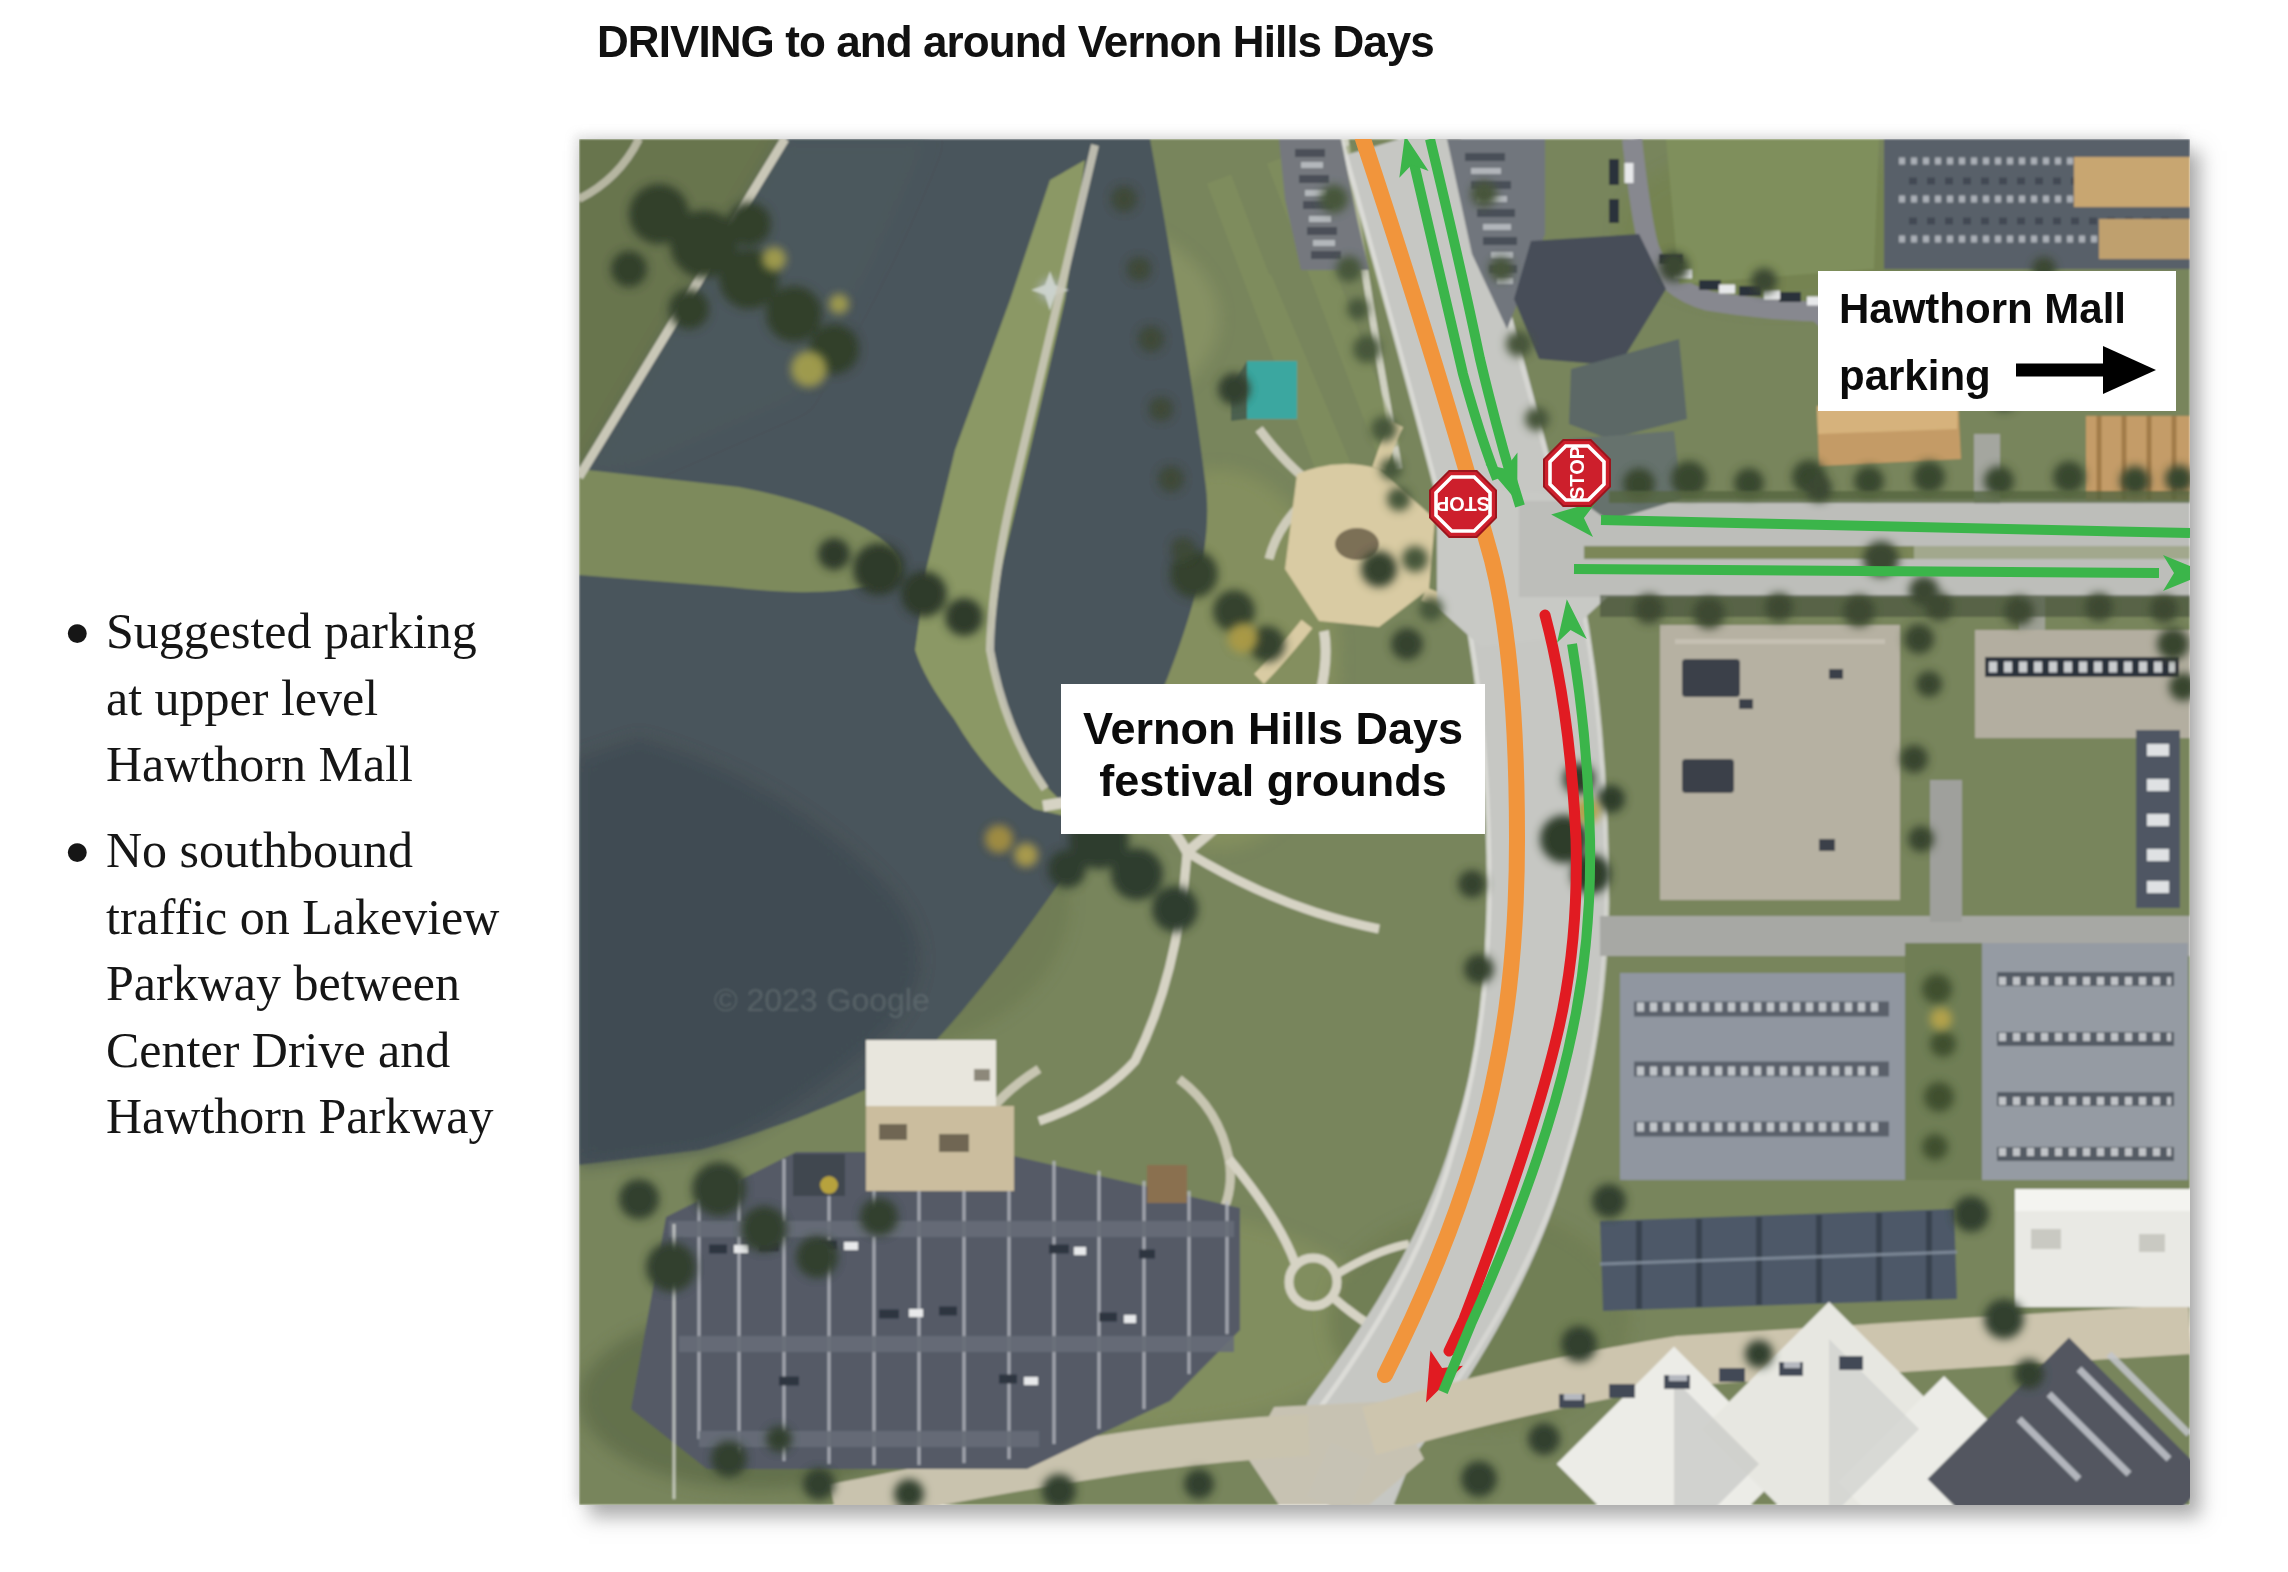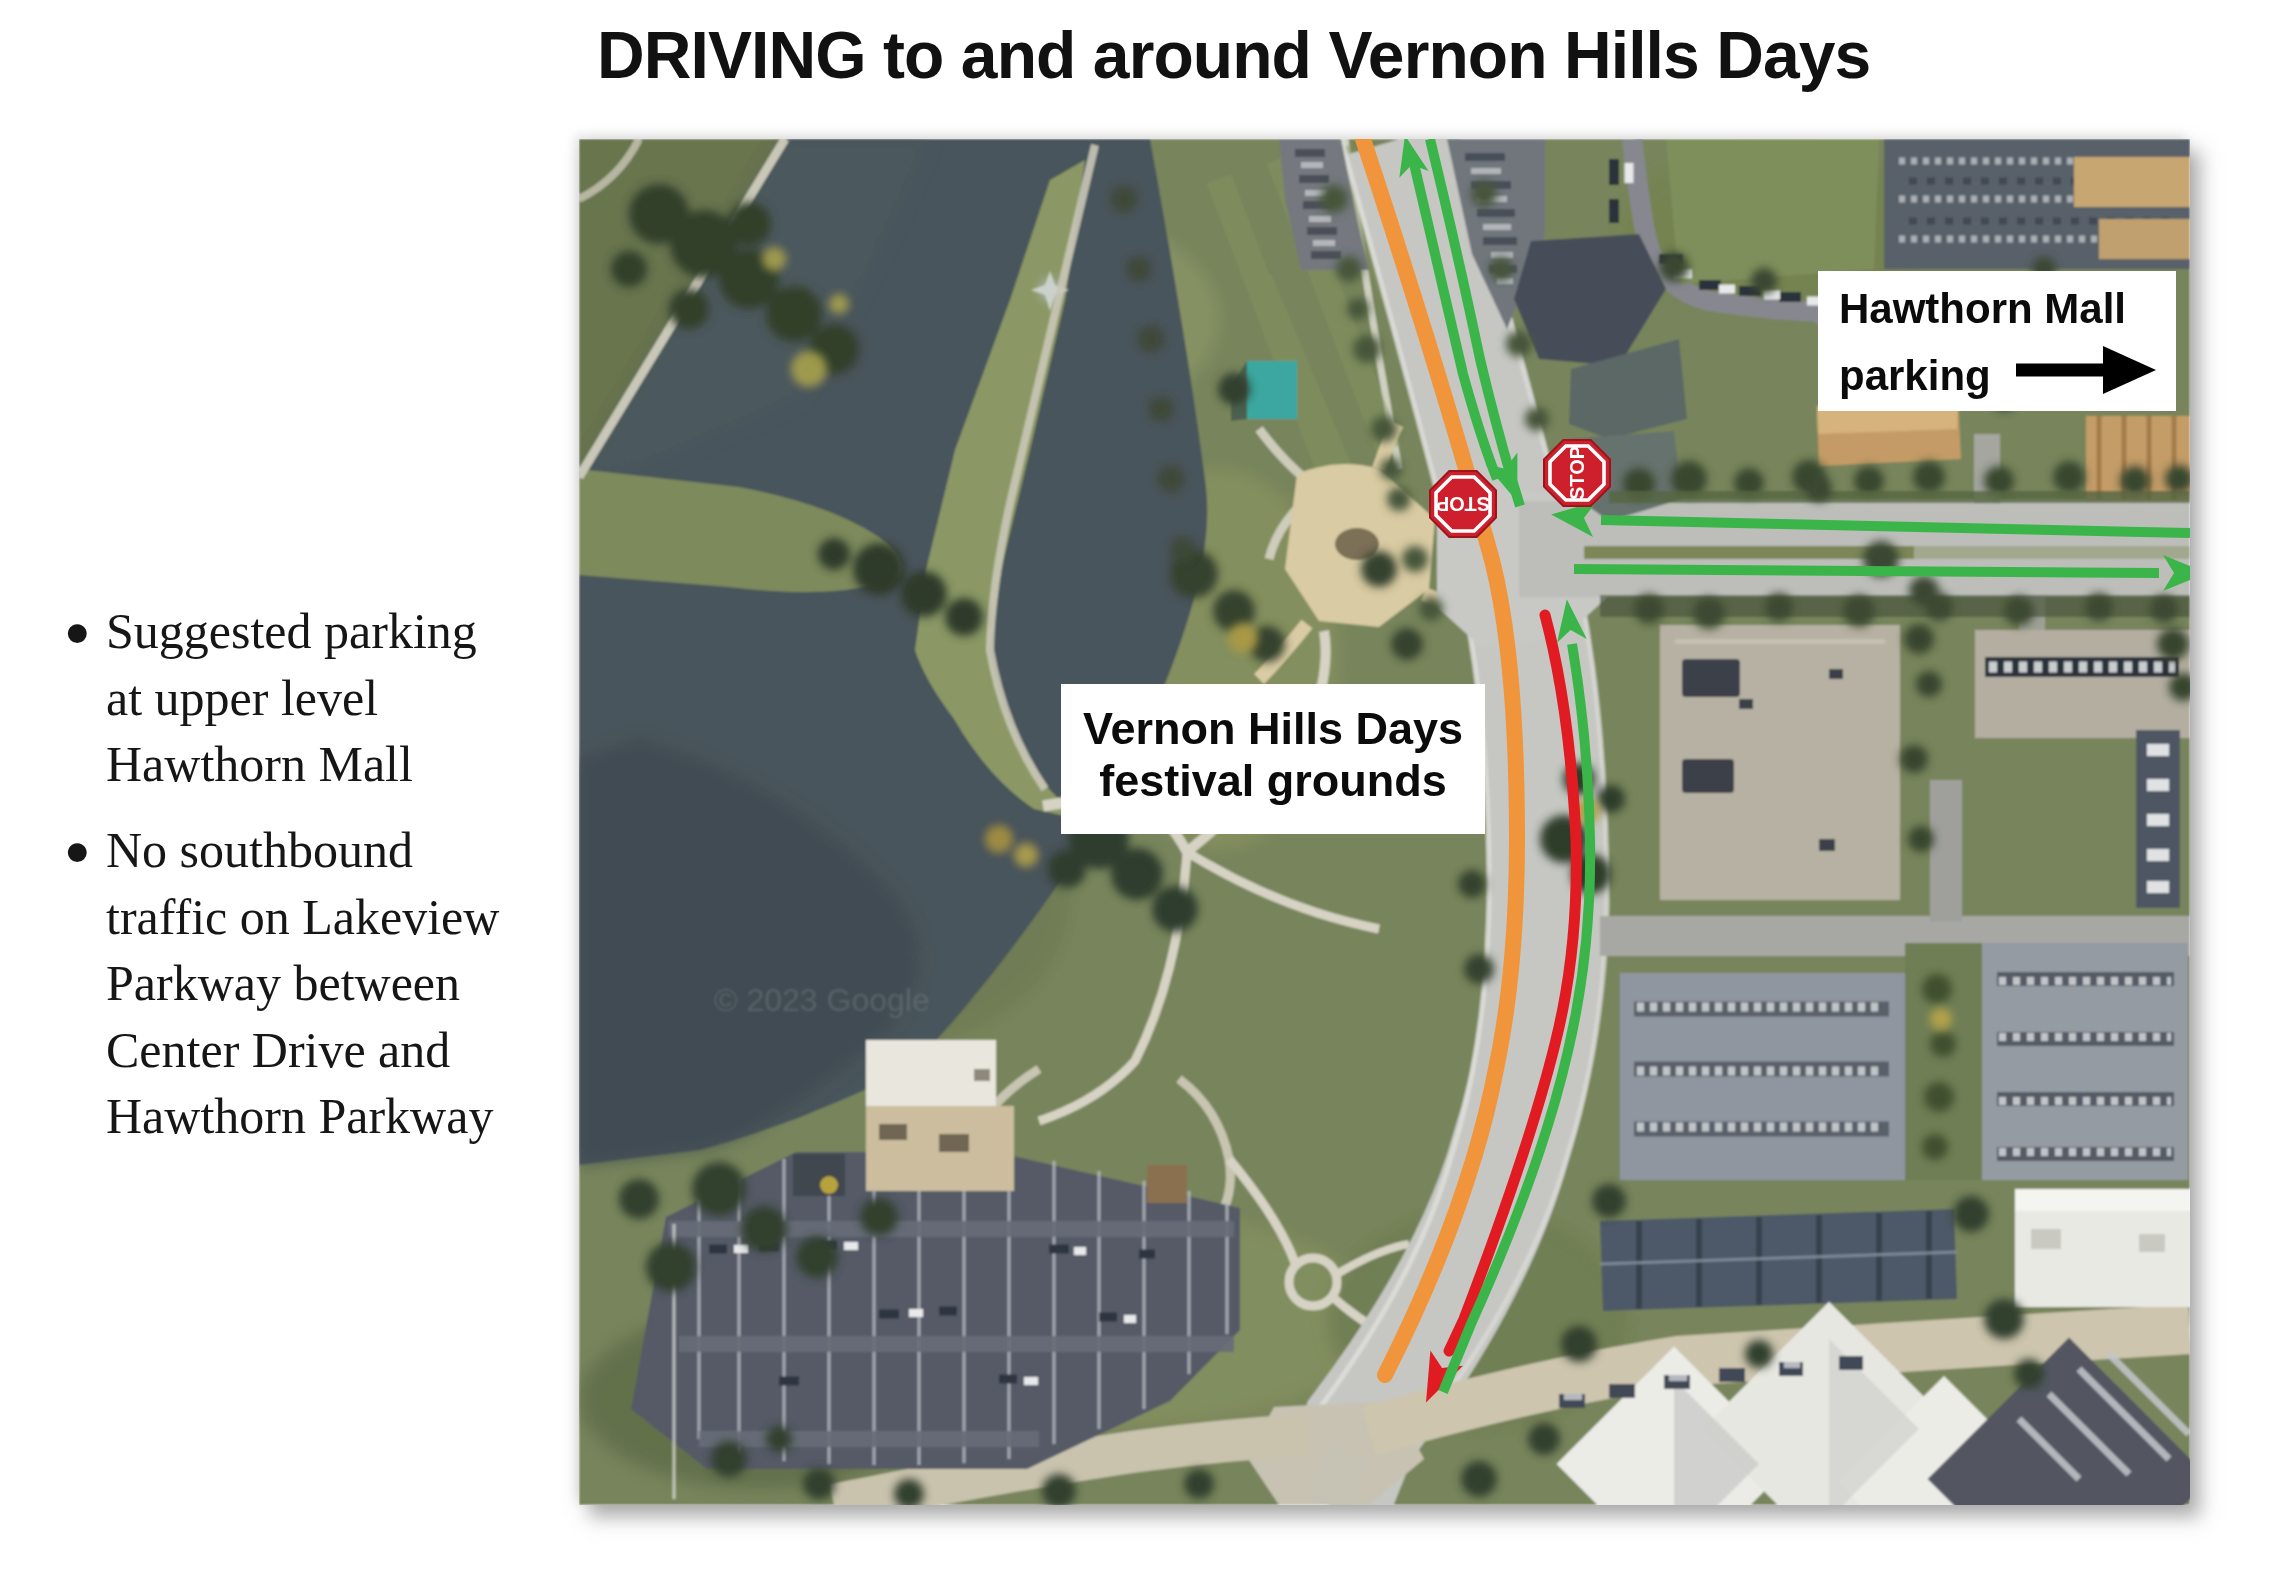--- a/index.html
+++ b/index.html
@@ -1,17 +1,17 @@
 <!DOCTYPE html>
 <html><head>
 <meta charset="utf-8">
 <style>
 html,body{margin:0;padding:0;background:#ffffff;}
 body{width:2288px;height:1572px;position:relative;overflow:hidden;font-family:"Liberation Sans",sans-serif;}
-.title{position:absolute;left:597px;top:17px;font-size:66px;font-weight:bold;color:#111;white-space:nowrap;letter-spacing:-0.92px;}
+.title{position:absolute;left:597px;top:17px;font-size:44px;font-weight:bold;color:#111;white-space:nowrap;letter-spacing:-0.92px;}
 .bullets{position:absolute;left:64px;top:0;color:#161616;font-size:50px;line-height:66.5px;}
 .bullet{position:absolute;left:0;width:480px;}
 .bullet .dot{position:absolute;left:0px;top:0;font-size:44px;}
 .bullet .bt{display:block;margin-left:42px;font-family:Liberation Serif, serif;}
 .b1{top:598px;}
 .b2{top:817px;}
 .map{position:absolute;left:579px;top:139px;width:1611px;height:1366px;box-shadow:10px 12px 18px rgba(90,90,90,0.5),-4px -4px 10px rgba(130,130,130,0.22);}
 .map svg{display:block;}
 </style>
 </head>

